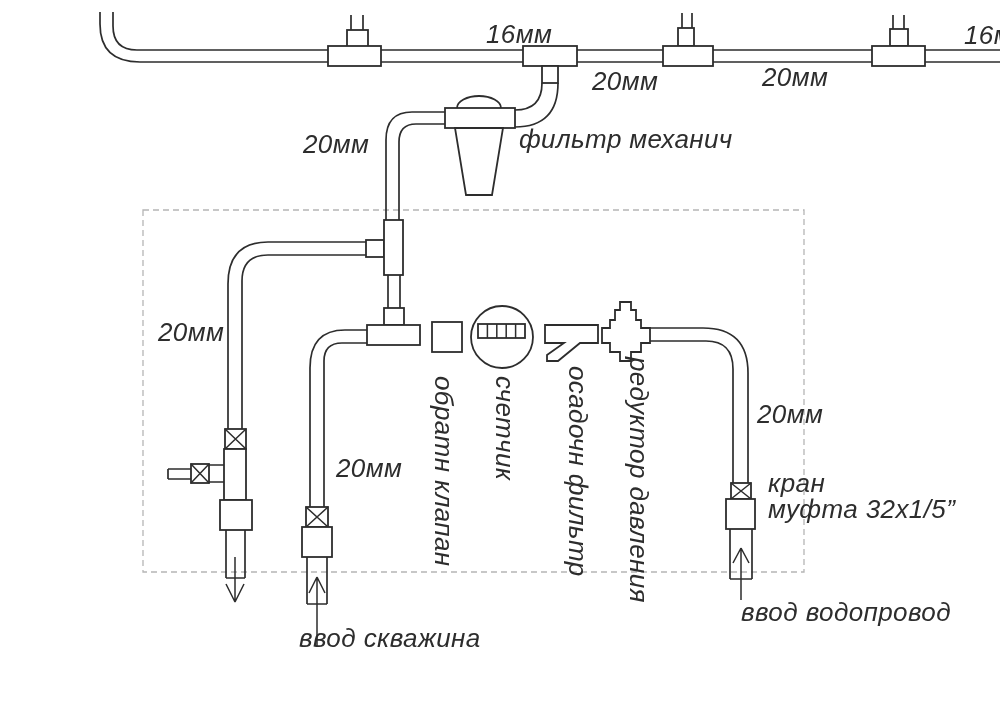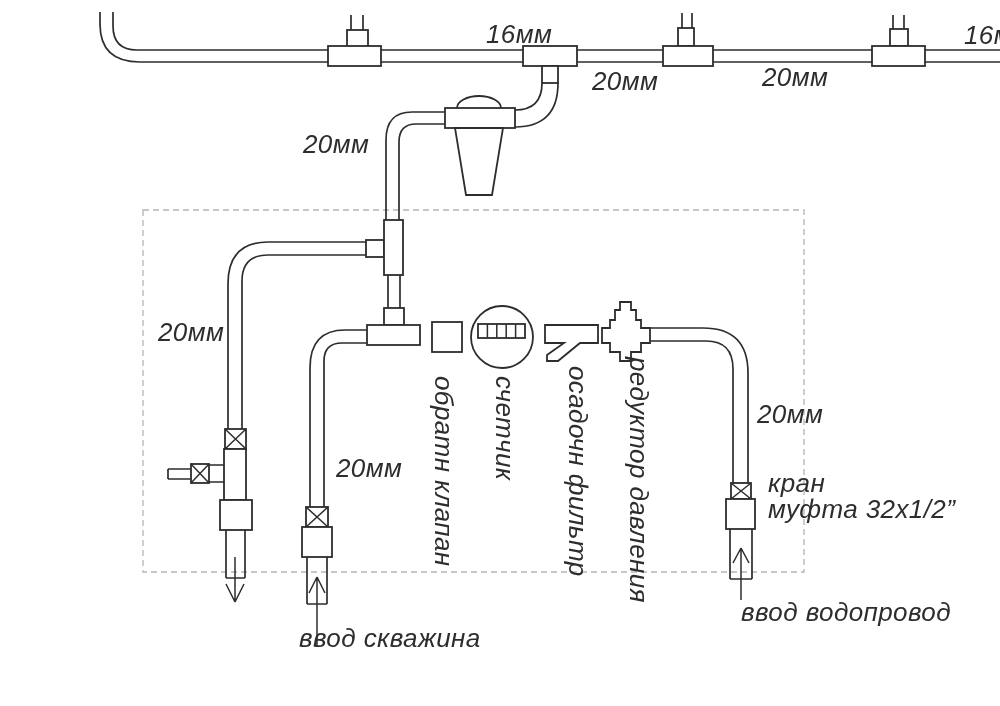--- a/index.html
+++ b/index.html
@@ -145,25 +145,26 @@
 
   <div class="lbl" style="left:486px;top:21px">16мм</div>
   <div class="lbl" style="left:592px;top:68px">20мм</div>
   <div class="lbl" style="left:762px;top:64px">20мм</div>
   <div class="lbl" style="left:964px;top:22px">16мм</div>
   <div class="lbl" style="left:303px;top:131px">20мм</div>
   <div class="lbl" style="left:158px;top:319px">20мм</div>
   <div class="lbl" style="left:336px;top:455px">20мм</div>
   <div class="lbl" style="left:757px;top:401px">20мм</div>
 
+  <div class="lbl" style="left:519px;top:126px">фильтр механич</div>
   <div class="lbl vlbl" style="left:457px;top:376px">обратн клапан</div>
   <div class="lbl vlbl" style="left:518px;top:376px">счетчик</div>
   <div class="lbl vlbl" style="left:591px;top:366px">осадочн фильтр</div>
   <div class="lbl vlbl" style="left:652px;top:357px">редуктор давления</div>
   <div class="lbl two-line" style="left:768px;top:470px">
     <span>кран</span>
-    <span>муфта 32x1/2”</span>
+    <span>муфта 32x1/5”</span>
   </div>
 
   <div class="lbl" style="left:741px;top:599px">ввод водопровод</div>
   <div class="lbl" style="left:299px;top:625px">ввод скважина</div>
 
 </div>
 
 </body></html>

